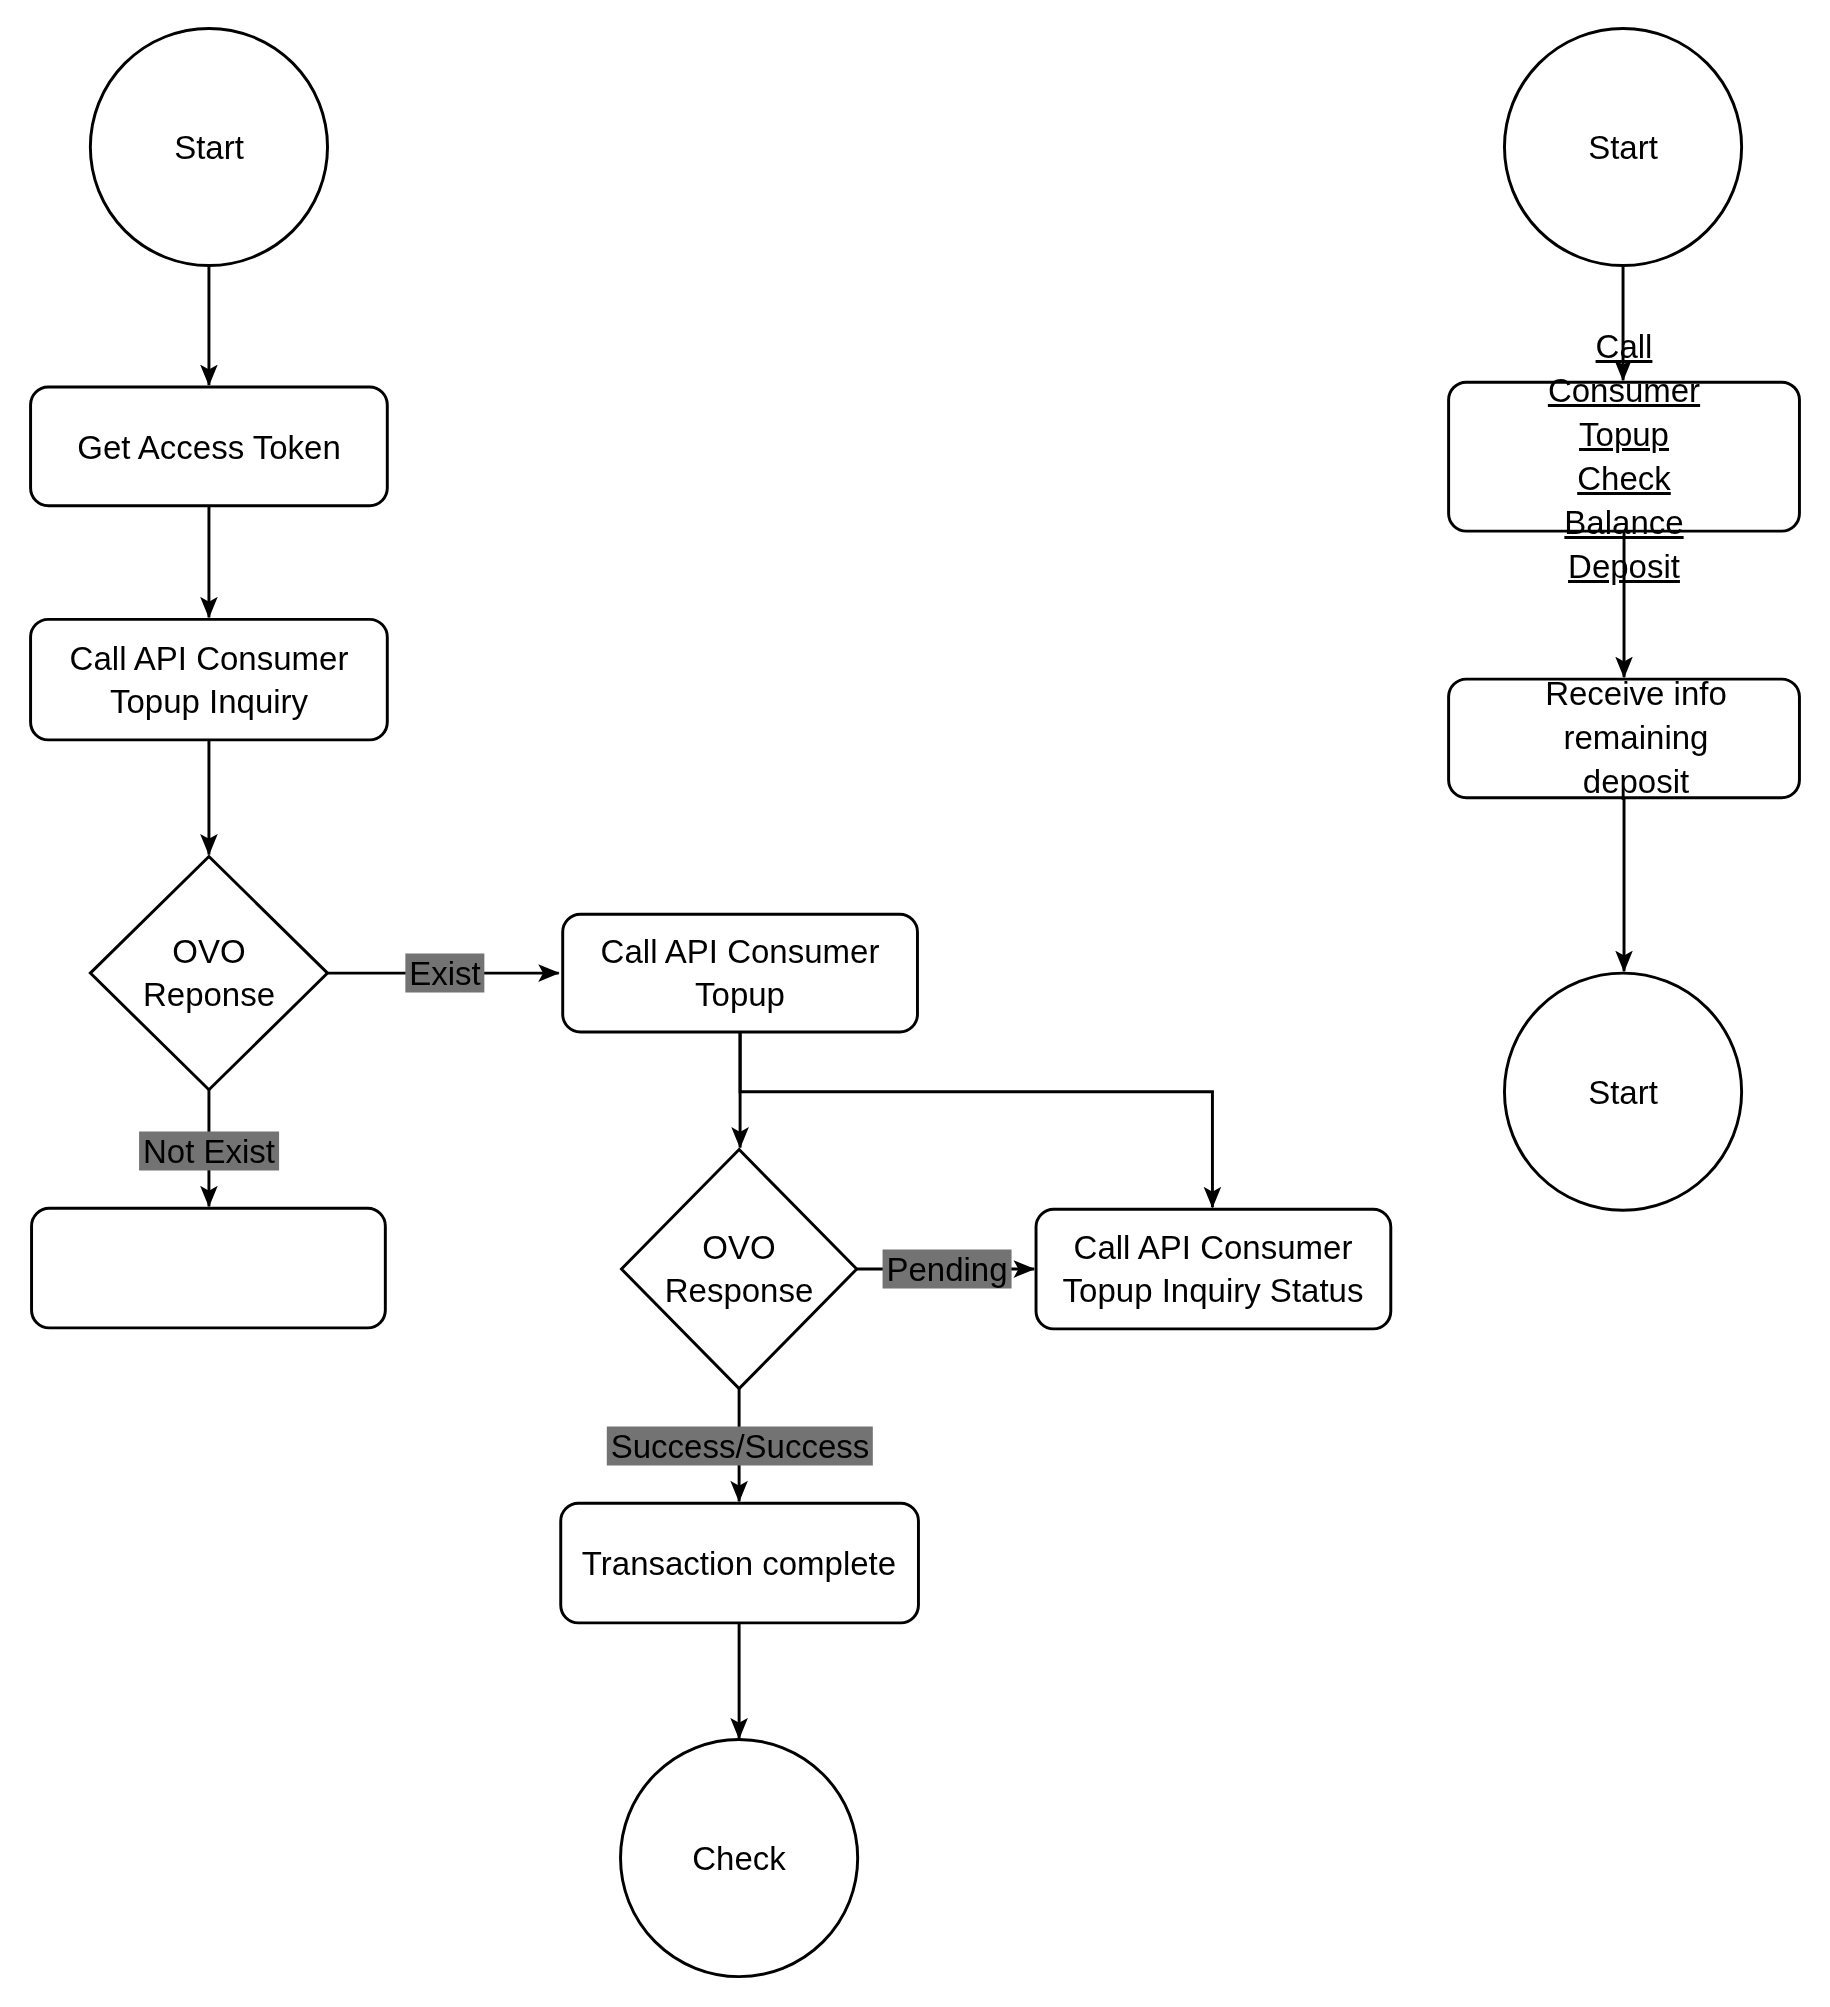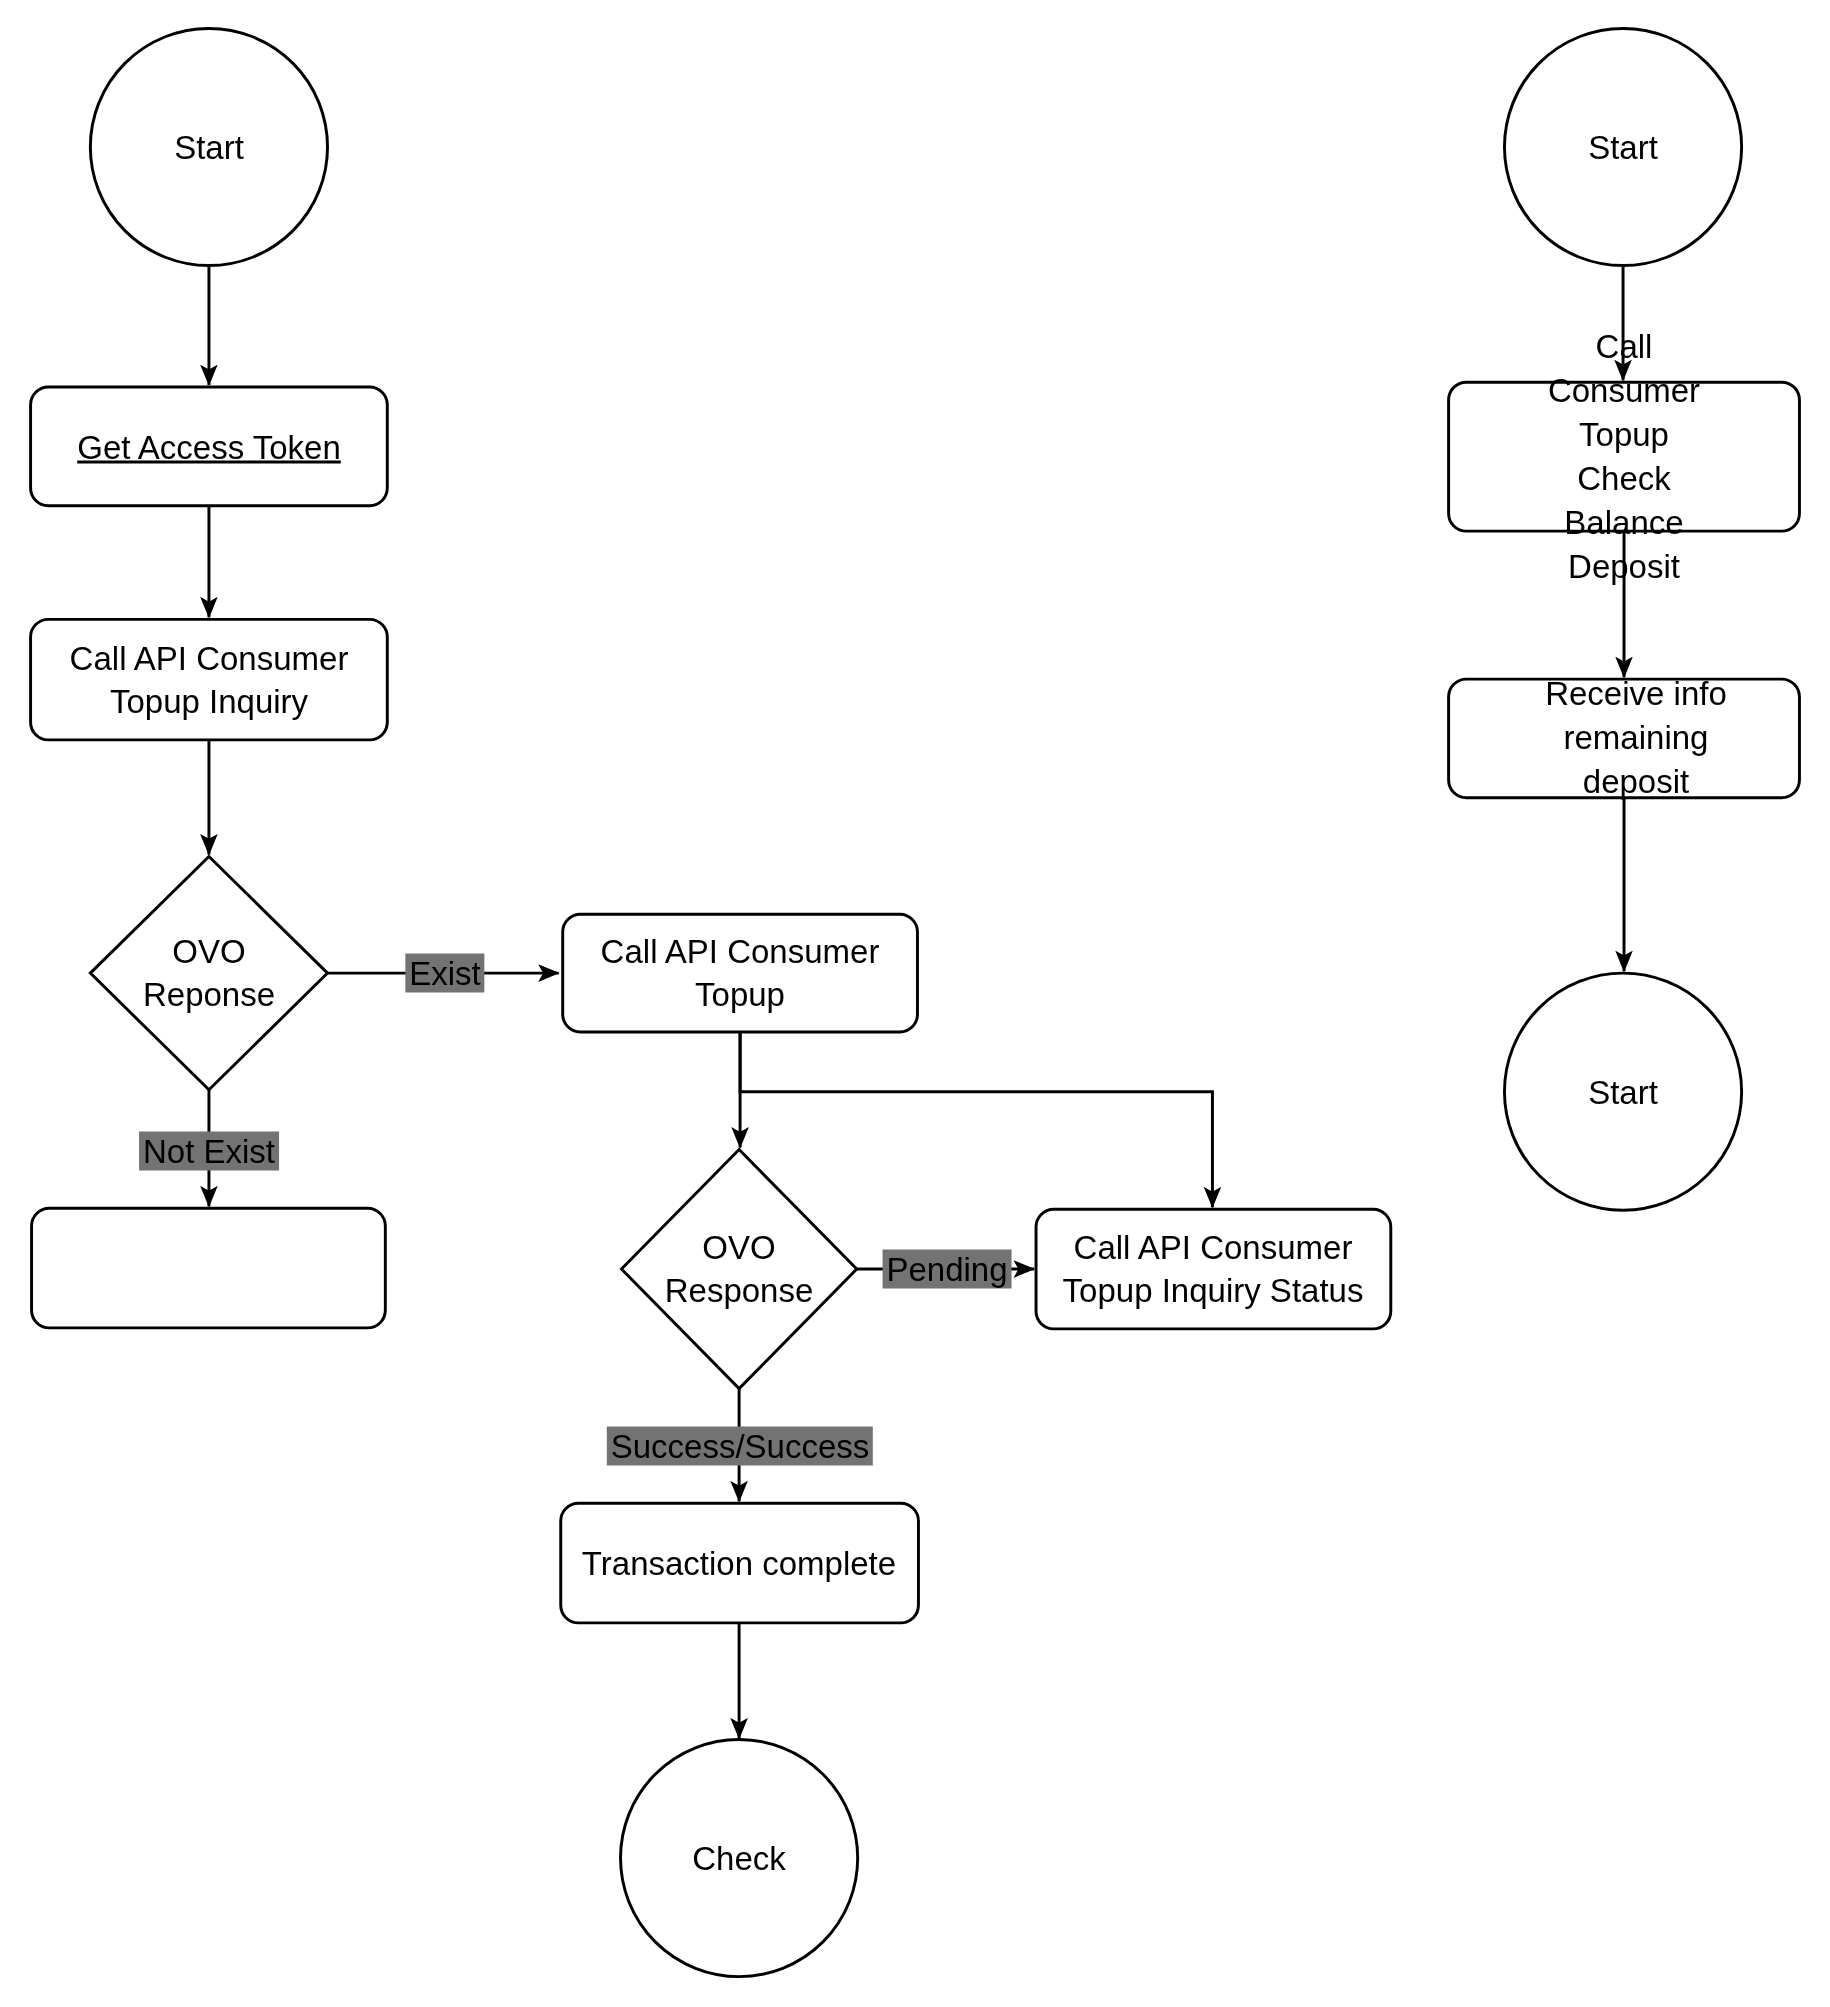--- a/index.html
+++ b/index.html
@@ -72,36 +72,36 @@
       <circle cx="754" cy="1896" r="121"></circle>
 
       <circle cx="1656" cy="150" r="121"></circle>
       <rect x="1478" y="390" width="358" height="152" rx="18" ry="18"></rect>
       <rect x="1478" y="693" width="358" height="121" rx="18" ry="18"></rect>
       <circle cx="1656" cy="1114" r="121"></circle>
     </g>
   </svg>
 
   <div class="lbl" style="left:209px; top:147px;">Start</div>
-  <div class="lbl" style="left:209px; top:447px;text-decoration:underline;">Get Access Token</div>
+  <div class="lbl" style="left:209px; top:447px;">Get Access Token</div>
   <div class="lbl" style="left:209px; top:680px;">Call API Consumer
 Topup Inquiry</div>
   <div class="lbl" style="left:209px; top:973px;">OVO
 Reponse</div>
   <div class="lbl" style="left:740px; top:973px;">Call API Consumer
 Topup</div>
   <div class="lbl" style="left:739px; top:1269px;">OVO
 Response</div>
   <div class="lbl" style="left:1213px; top:1269px;">Call API Consumer
 Topup Inquiry Status</div>
   <div class="lbl" style="left:739px; top:1563px;">Transaction complete</div>
   <div class="lbl" style="left:739px; top:1858px;">Check</div>
 
   <div class="lbl" style="left:1623px; top:147px;">Start</div>
-  <div class="lbl" style="left:1624px; top:457px; line-height:44px;">Call Consumer Topup
+  <div class="lbl" style="left:1624px; top:457px; line-height:44px;text-decoration:underline;">Call Consumer Topup
 Check Balance
 Deposit</div>
   <div class="lbl" style="left:1636px; top:738px; line-height:44px;">Receive info
 remaining deposit</div>
   <div class="lbl" style="left:1623px; top:1092px;">Start</div>
 
   <div class="lbl edge-lbl" style="left:445px; top:973px;">Exist</div>
   <div class="lbl edge-lbl" style="left:209px; top:1151px;">Not Exist</div>
   <div class="lbl edge-lbl" style="left:947px; top:1269px;">Pending</div>
   <div class="lbl edge-lbl" style="left:740px; top:1446px;">Success/Success</div>

